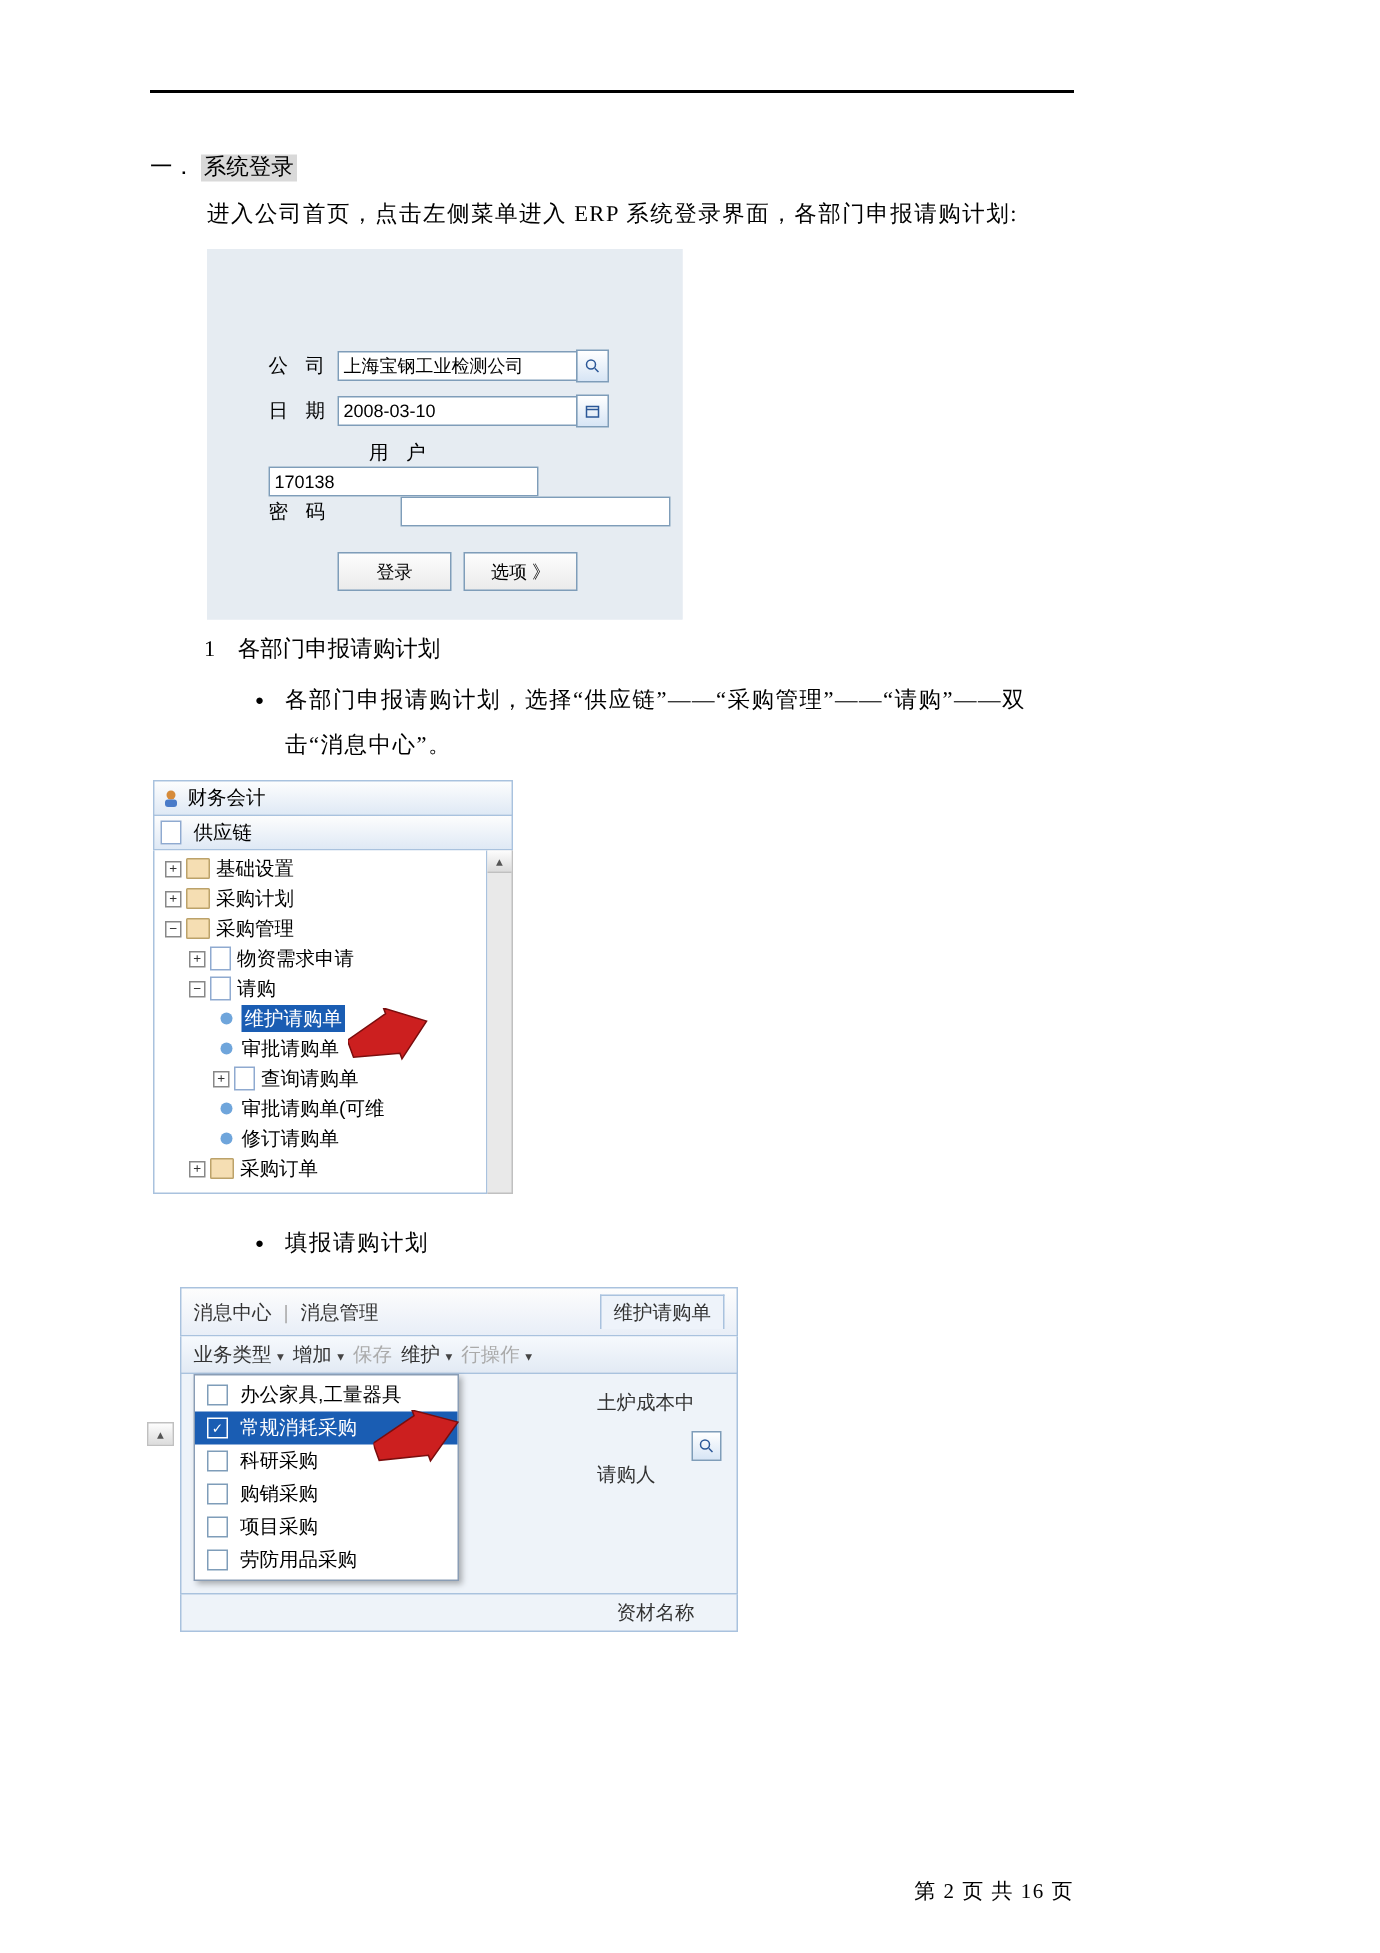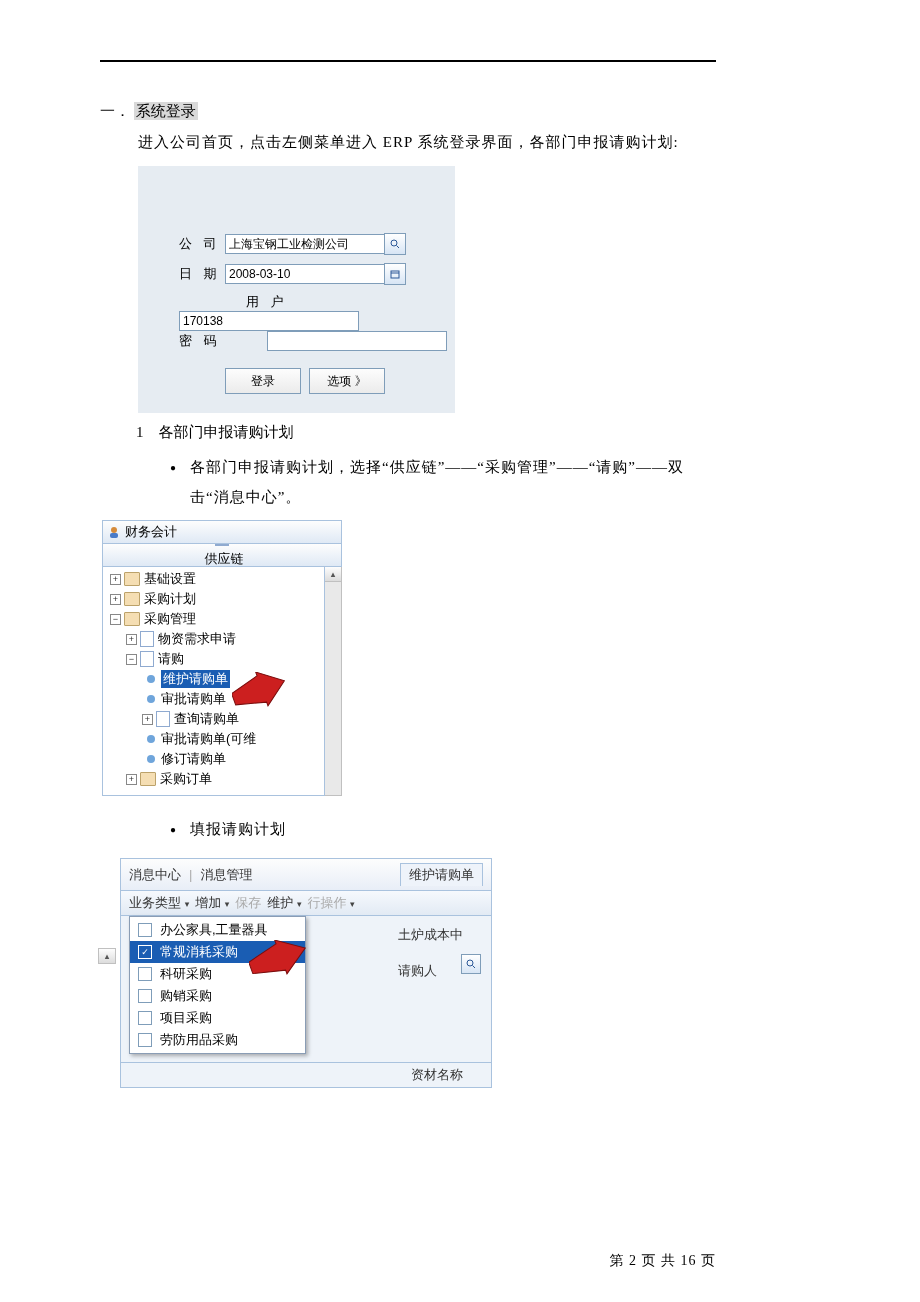--- a/index.html
+++ b/index.html
@@ -213,21 +213,21 @@
   .dd-toolbar .disabled{color:#aaa;}
   .caret{font-size:9px;color:#444;}
   .dd-body {
     background:#eef3f9;
     border:1px solid #a9c2de;border-top:none;
     height:146px;position:relative;
   }
   .dd-right-labels {
     position:absolute;right:28px;top:10px;
     font-size:13px;color:#333;
-    display:flex;flex-direction:column;gap:18px;
+    display:flex;flex-direction:column;gap:30px;
   }
   .dd-menu {
     position:absolute;left:8px;top:0px;
     width:175px;
     background:#fff;border:1px solid #8a9db5;
     box-shadow:2px 2px 4px rgba(0,0,0,.3);
     padding:2px 0;
   }
   .dd-item {
     display:flex;align-items:center;height:22px;
@@ -308,21 +308,21 @@
   </div>
 
   <div class="tree-panel" style="position:relative;">
     <div class="tree-header">
       <svg width="14" height="14">
           <circle cx="7" cy="5" r="3" fill="#d68b3a"></circle>
           <rect x="3" y="8" width="8" height="5" rx="2" fill="#4a7bc8"></rect>
         </svg>
       <span>财务会计</span>
     </div>
-    <div class="tree-header" style="border-top:none;flex-direction:column;">
+    <div class="tree-header" style="border-top:none;">
       <div class="page-ico"></div>
       <span>供应链</span>
     </div>
     <div class="tree-body-wrap">
       <div class="tree-body">
         <div class="tree-row" style="padding-left:4px;">
           <div class="exp">+</div>
           <div class="folder"></div>
           <span>基础设置</span>
         </div>

